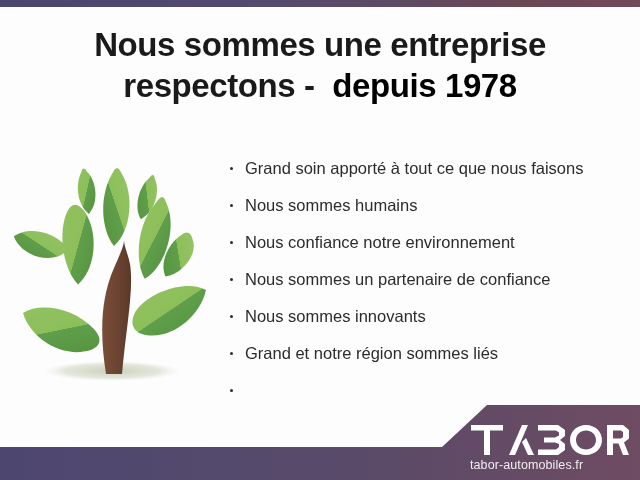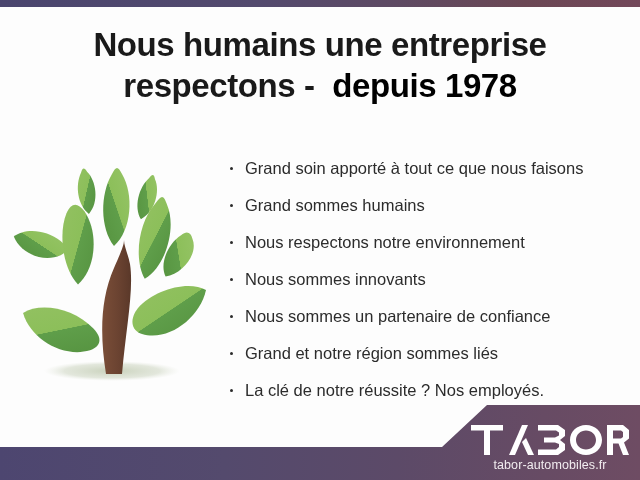--- a/index.html
+++ b/index.html
@@ -126,32 +126,32 @@
     display: block;
     height: 34px;
     width: 160px;
   }
   .brand-tagline {
     display: block;
     margin-top: 1px;
     font-size: 12.5px;
     color: #F2EDF0;
     letter-spacing: 0.1px;
-    text-align: center;
+    text-align: left;
   }
 </style>
 </head>
 <body>
 
 <div class="slide">
 
   <div class="top-bar"></div>
 
   <div class="heading">
-    <span class="line">Nous humains une entreprise</span>
+    <span class="line">Nous sommes une entreprise</span>
     <span class="line"><span>respectons -</span>&nbsp;&nbsp;<span class="accent">depuis 1978</span></span>
   </div>
 
   <div class="tree-illustration">
     <svg viewBox="0 0 215 240" xmlns="http://www.w3.org/2000/svg">
       <defs>
         <linearGradient id="leafA" x1="0" y1="0" x2="1" y2="1">
           <stop offset="0%" stop-color="#93C162"></stop>
           <stop offset="50%" stop-color="#8CBF5A"></stop>
           <stop offset="50.5%" stop-color="#5F9E4A"></stop>
@@ -195,26 +195,26 @@
       <path d="M142 54 C 128 74 128 112 142 130 C 162 114 166 74 154 54 C 149 44 147 44 142 54 Z" fill="url(#leafA)" transform="rotate(8 148 92)"></path>
 
       <path d="M166 86 C 156 98 154 120 164 130 C 180 122 188 98 178 86 C 174 80 170 80 166 86 Z" fill="url(#leafB)" transform="rotate(18 172 108)"></path>
 
       <path d="M130 158 C 146 140 180 130 198 140 C 192 168 160 192 134 184 C 122 180 122 168 130 158 Z" fill="url(#leafA)"></path>
     </svg>
   </div>
 
   <ul class="bullet-list">
     <li><span class="dot"></span><span>Grand soin apporté à tout ce que nous faisons</span></li>
-    <li><span class="dot"></span><span>Grand sommes humains</span></li>
-    <li><span class="dot"></span><span>Nous respectons notre environnement</span></li>
+    <li><span class="dot"></span><span>Nous sommes humains</span></li>
+    <li><span class="dot"></span><span>Nous confiance notre environnement</span></li>
+    <li><span class="dot"></span><span>Nous sommes un partenaire de confiance</span></li>
     <li><span class="dot"></span><span>Nous sommes innovants</span></li>
-    <li><span class="dot"></span><span>Nous sommes un partenaire de confiance</span></li>
     <li><span class="dot"></span><span>Grand et notre région sommes liés</span></li>
-    <li><span class="dot"></span><span>La clé de notre réussite ? Nos employés.</span></li>
+    <li><span class="dot"></span></li>
   </ul>
 
   <div class="bottom-bar">
     <svg viewBox="0 0 640 80" xmlns="http://www.w3.org/2000/svg" preserveAspectRatio="none">
       <defs>
         <linearGradient id="barG" x1="0" y1="0" x2="1" y2="0">
           <stop offset="0%" stop-color="#4D4670"></stop>
           <stop offset="35%" stop-color="#544A6D"></stop>
           <stop offset="62%" stop-color="#5C4A68"></stop>
           <stop offset="85%" stop-color="#674B64"></stop>

